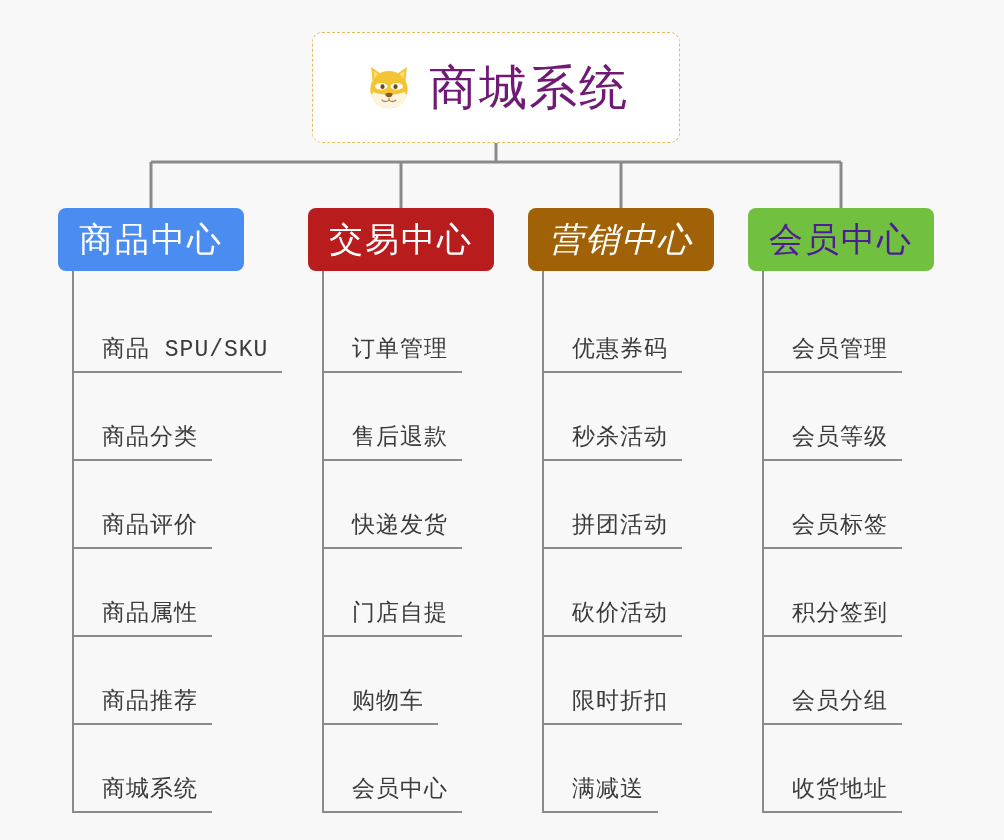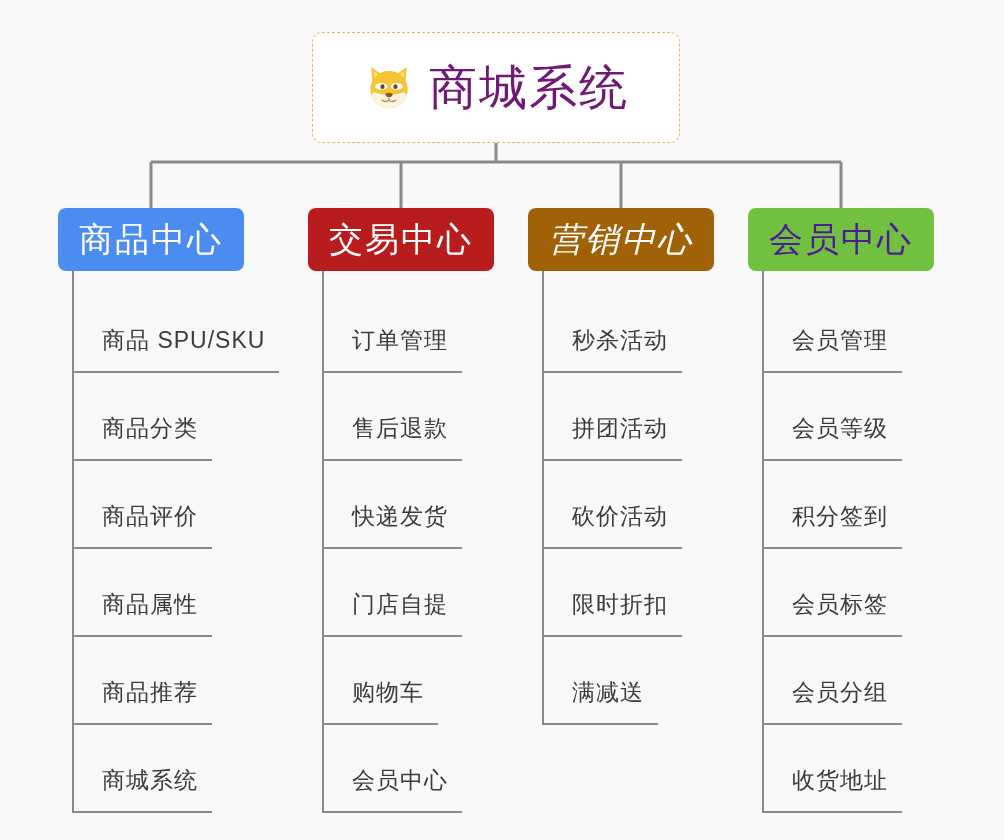--- a/index.html
+++ b/index.html
@@ -76,24 +76,25 @@
     display: flex;
     flex-direction: column;
     justify-content: flex-end;
     align-items: flex-start;
   }
   .leaf-label {
     font-size: 23px;
     color: #3b3b3b;
     letter-spacing: 1px;
     line-height: 1;
-    padding: 0 14px 19px 30px;
+    padding: 0 14px 9px 30px;
     white-space: nowrap;
     border-bottom: 2px solid #8a8a8a;
     box-sizing: border-box;
+    font-family: Liberation Mono, monospace;
   }
 </style>
 </head>
 <body>
 
 <div id="canvas">
 
   <svg class="links" viewBox="0 0 1004 840" width="1004" height="840" aria-hidden="true">
     <g id="link-group" stroke="#8a8a8a" stroke-width="3" fill="none" stroke-linecap="butt">
         <path d="M496 143 L496 162"></path>
@@ -173,20 +174,23 @@
           <div class="leaf">
             <div class="leaf-label" style="border-bottom-color: rgb(138, 138, 138);">会员中心</div>
           </div>
         </div>
       </div>
       <div class="branch" style="left: 528px; width: 186px;">
         <div class="branch-header" style="background: #a16207; color: rgb(255, 255, 255); font-style: italic;">营销中心</div>
         <div class="leaf-list">
           <div class="spine" style="background: rgb(138, 138, 138);"></div>
           <div class="leaf">
+            <div class="leaf-label" style="border-bottom-color: rgb(138, 138, 138);">优惠券码</div>
+          </div>
+          <div class="leaf">
             <div class="leaf-label" style="border-bottom-color: rgb(138, 138, 138);">秒杀活动</div>
           </div>
           <div class="leaf">
             <div class="leaf-label" style="border-bottom-color: rgb(138, 138, 138);">拼团活动</div>
           </div>
           <div class="leaf">
             <div class="leaf-label" style="border-bottom-color: rgb(138, 138, 138); margin-top: 7px;">砍价活动</div>
           </div>
           <div class="leaf">
             <div class="leaf-label" style="border-bottom-color: rgb(138, 138, 138); text-align: right;">限时折扣</div>
@@ -200,26 +204,26 @@
         <div class="branch-header" style="background: rgb(114, 192, 64); color: #4c1d95;">会员中心</div>
         <div class="leaf-list">
           <div class="spine" style="background: rgb(138, 138, 138);"></div>
           <div class="leaf">
             <div class="leaf-label" style="border-bottom-color: rgb(138, 138, 138);">会员管理</div>
           </div>
           <div class="leaf">
             <div class="leaf-label" style="border-bottom-color: rgb(138, 138, 138);">会员等级</div>
           </div>
           <div class="leaf">
+            <div class="leaf-label" style="border-bottom-color: rgb(138, 138, 138);">会员标签</div>
+          </div>
+          <div class="leaf">
             <div class="leaf-label" style="border-bottom-color: rgb(138, 138, 138);">积分签到</div>
           </div>
           <div class="leaf">
-            <div class="leaf-label" style="border-bottom-color: rgb(138, 138, 138);">会员标签</div>
-          </div>
-          <div class="leaf">
             <div class="leaf-label" style="border-bottom-color: rgb(138, 138, 138);">会员分组</div>
           </div>
           <div class="leaf">
             <div class="leaf-label" style="border-bottom-color: rgb(138, 138, 138);">收货地址</div>
           </div>
         </div>
       </div>
     </div>
 
 </div>

